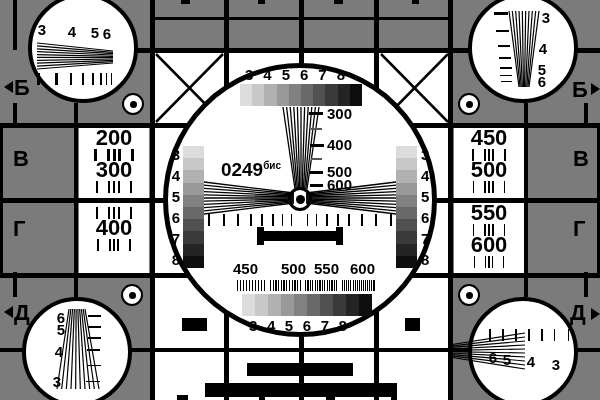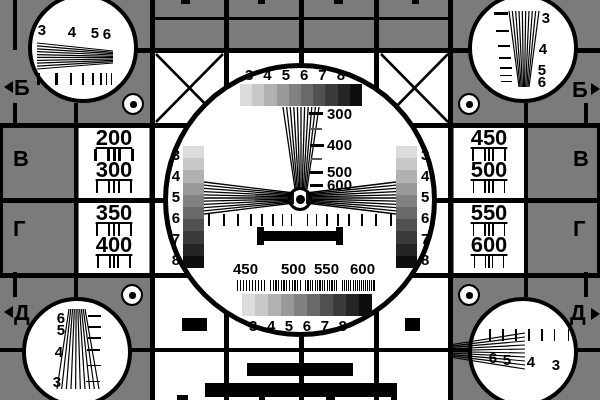--- a/index.html
+++ b/index.html
@@ -1,20 +1,20 @@
 <!DOCTYPE html>
 <html><head>
 <meta charset="utf-8">
 <style>
   html,body{margin:0;padding:0;background:#444;}
   #card{position:relative;width:600px;height:400px;overflow:hidden;
         font-family:"Liberation Sans",sans-serif;color:#000;}
   .a{position:absolute;}
   .ink{background:#000;}
-  .paper{background:#fff;text-decoration:underline;}
+  .paper{background:#fff;}
   .circle{border-radius:50%;border:4px solid #000;width:110px;height:110px;box-sizing:border-box;}
   .bigcircle{border-radius:50%;border:5px solid #000;width:274px;height:274px;box-sizing:border-box;}
   .nrow{display:flex;justify-content:space-between;font:600 15px/16px "Liberation Sans",sans-serif;}
   .cnum{font:600 15px/15px "Liberation Sans",sans-serif;width:14px;text-align:center;}
   .cy{font:600 22px/22px "Liberation Sans",sans-serif;}
   .flabel{font:600 15px/14px "Liberation Sans",sans-serif;}
   .gs{display:flex;}
   .gs>div{flex:1;}
   .gsv{flex-direction:column;}
   .colnum{display:flex;flex-direction:column;justify-content:space-between;
@@ -71,21 +71,20 @@
           <i class="tk"></i>
           <i class="tk"></i>
           <i class="tk"></i>
         </span>
         <span class="g">
           <i class="tk"></i>
         </span>
       </div>
   </div>
   <div class="a paper panel" style="left: 79px; top: 203px; background: rgb(255, 255, 255);">
-    <div class="p-num">350</div>
     <div class="tickrow" style="--tw:2.2px;">
         <span class="g">
           <i class="tk"></i>
         </span>
         <span class="g">
           <i class="tk"></i>
           <i class="tk"></i>
           <i class="tk"></i>
         </span>
         <span class="g">
@@ -355,20 +354,21 @@
   <i class="a" style="left:311px;top:128px;width:11px;height:2px;background:#555;"></i>
   <i class="a ink" style="left: 310px; top: 144px; width: 14px; height: 3px; background: rgb(0, 0, 0);"></i>
   <i class="a" style="left:311px;top:158px;width:11px;height:2px;background:#555;"></i>
   <i class="a ink" style="left: 310px; top: 171px; width: 13px; height: 2.5px; background: rgb(0, 0, 0);"></i>
   <i class="a ink" style="left: 310px; top: 184px; width: 13px; height: 2.5px; background: rgb(0, 0, 0);"></i>
   <span class="a flabel" style="left:327px;top:107px;">300</span>
   <span class="a flabel" style="left:327px;top:138px;">400</span>
   <span class="a flabel" style="left:327px;top:165px;">500</span>
   <span class="a flabel" style="left:327px;top:178px;">600</span>
 
+  <div class="a" style="left:211px;top:157px;width:80px;text-align:center;font:600 19px/18px 'Liberation Sans',sans-serif;"><span>0249</span><sup>бис</sup></div>
 
   <div class="a colnum" style="left:164px;top:147px;width:16px;height:120px;text-align:right;">
     <span>3</span>
     <span>4</span>
     <span>5</span>
     <span>6</span>
     <span>7</span>
     <span>8</span>
   </div>
   <div class="a gs gsv" style="left:183px;top:146px;width:21px;height:122px;">

